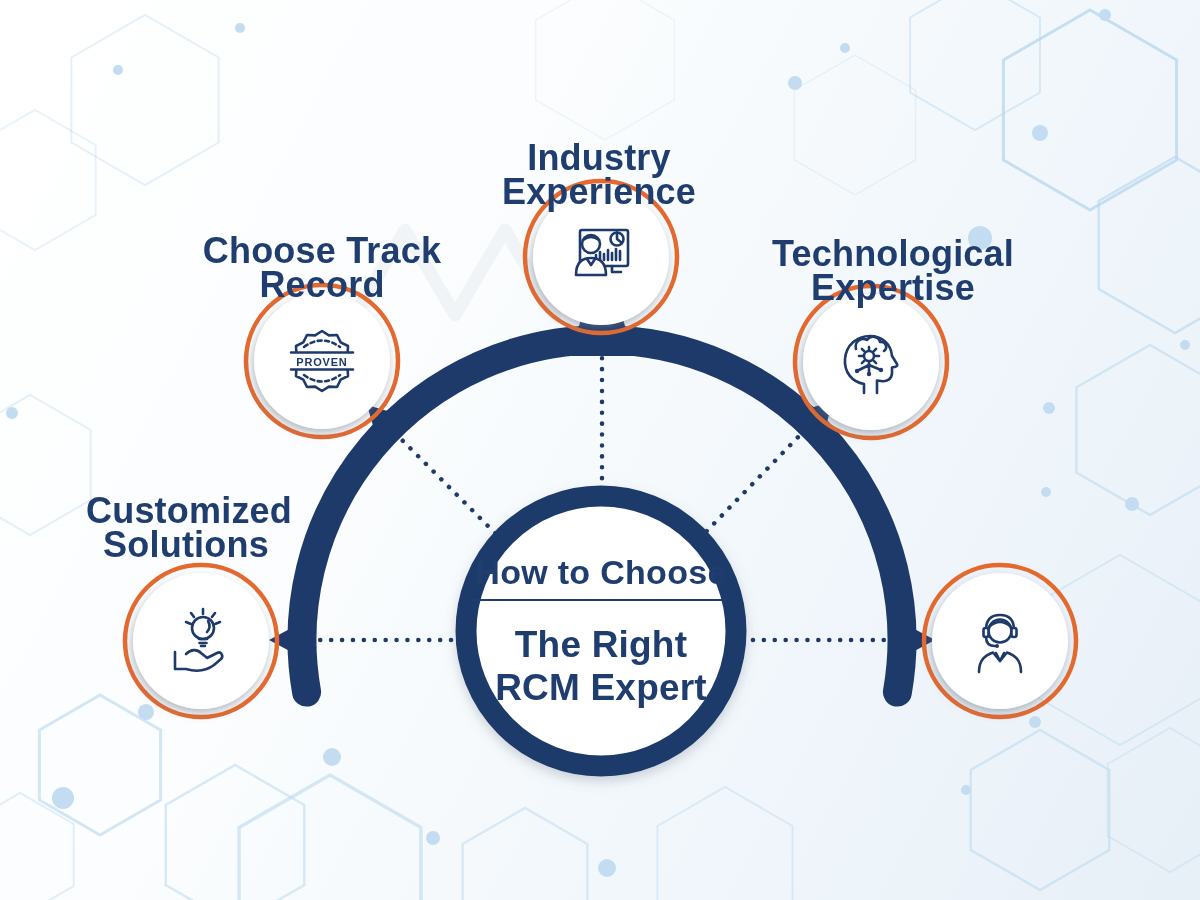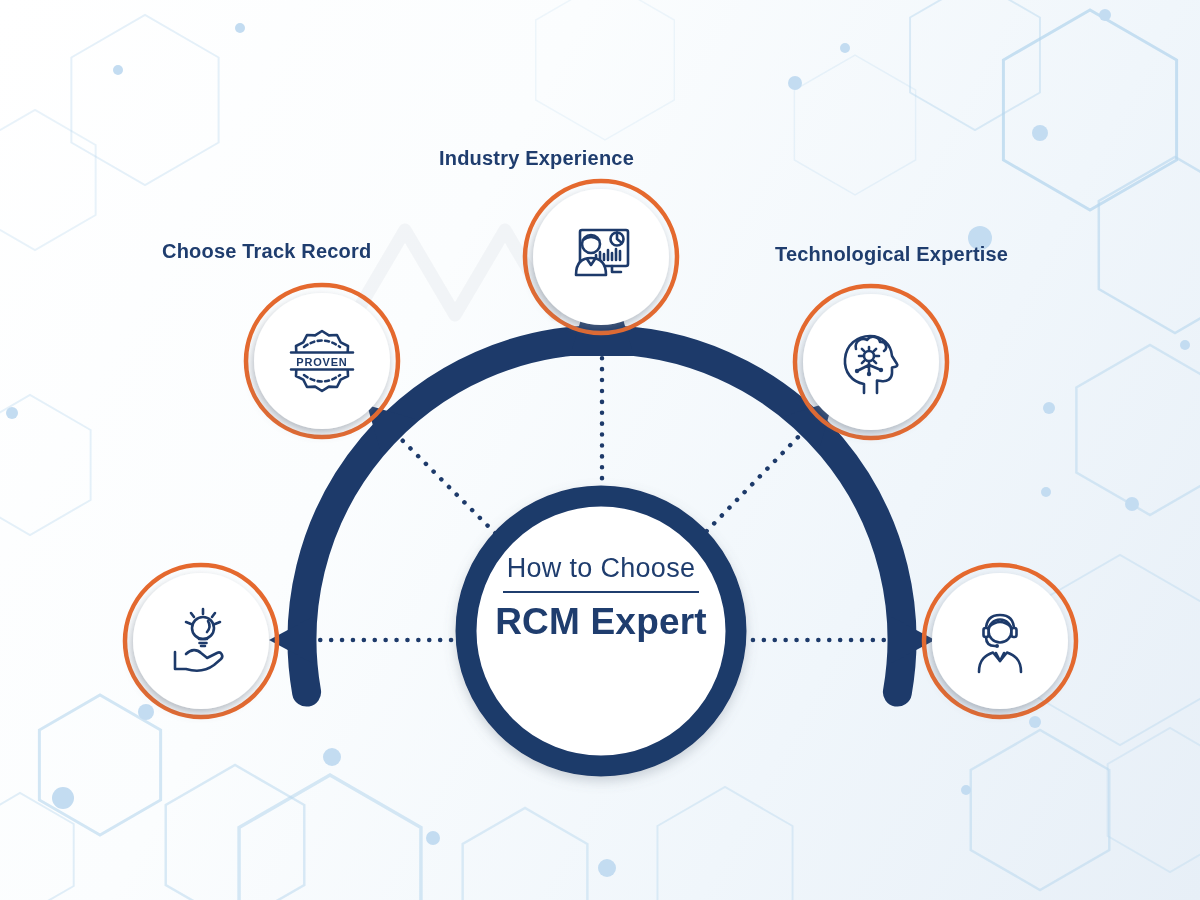--- a/index.html
+++ b/index.html
@@ -10,36 +10,36 @@
   }
   .stage svg{position:absolute;left:0;top:0;}
 
   
   .ic{stroke:#1d3a6a;fill:none;stroke-width:2.6;stroke-linecap:round;stroke-linejoin:round;}
   .icf{fill:#ffffff;}
   .icd{fill:#1d3a6a;stroke:none;}
 
   
   .node-label{
-    position:absolute;color:#1f3d6e;
-    font-weight:700;font-size:20px;line-height:34px;letter-spacing:.2px;
+    position:absolute;text-align:center;color:#1f3d6e;
+    font-weight:700;font-size:36px;line-height:34px;letter-spacing:.2px;
   }
   .lbl-industry{left:439px;top:141px;width:320px;}
   .lbl-proven{left:162px;top:234px;width:320px;}
-  .lbl-tech{left:733px;top:237px;width:320px;margin-left:42px;}
+  .lbl-tech{left:733px;top:237px;width:320px;}
   .lbl-customized{left:86px;top:494px;width:200px;}
   .lbl-communication{left:881px;top:491px;width:260px;}
 
   
   .center-title{
     position:absolute;left:451px;top:553px;width:300px;text-align:center;color:#1f3d6e;
   }
   .center-title .t-top{
-    display:inline-block;font-size:27px;font-weight:400;letter-spacing:.3px;
-    padding:0 4px 7px;border-bottom:2px solid #1f3d6e;margin-bottom:7px;
+    display:inline-block;font-size:34px;font-weight:700;letter-spacing:.3px;
+    padding:0 4px 7px;border-bottom:2px solid #1f3d6e;margin-bottom:22px;
   }
   .center-title .t-big{font-size:37px;font-weight:700;line-height:43px;letter-spacing:.2px;}
 </style>
 </head>
 <body>
 
 <div class="stage">
 
 <svg width="1200" height="900" viewBox="0 0 1200 900">
   <defs>
@@ -186,19 +186,21 @@
       <path class="ic" d="M31,47 L35,55 L39,47"></path>
     </g>
   </g>
 
   <circle cx="601" cy="631" r="135" fill="#ffffff" stroke="#1d3a6a" stroke-width="21" filter="url(#ds2)"></circle>
 </svg>
 
 <div class="node-label lbl-industry">Industry Experience</div>
 <div class="node-label lbl-proven">Choose Track Record</div>
 <div class="node-label lbl-tech">Technological Expertise</div>
+<div class="node-label lbl-customized">Customized Solutions</div>
 
 <div class="center-title">
   <div class="t-top">How to Choose</div>
+  <div class="t-big">The Right</div>
   <div class="t-big">RCM Expert</div>
 </div>
 
 </div>
 
 </body></html>

